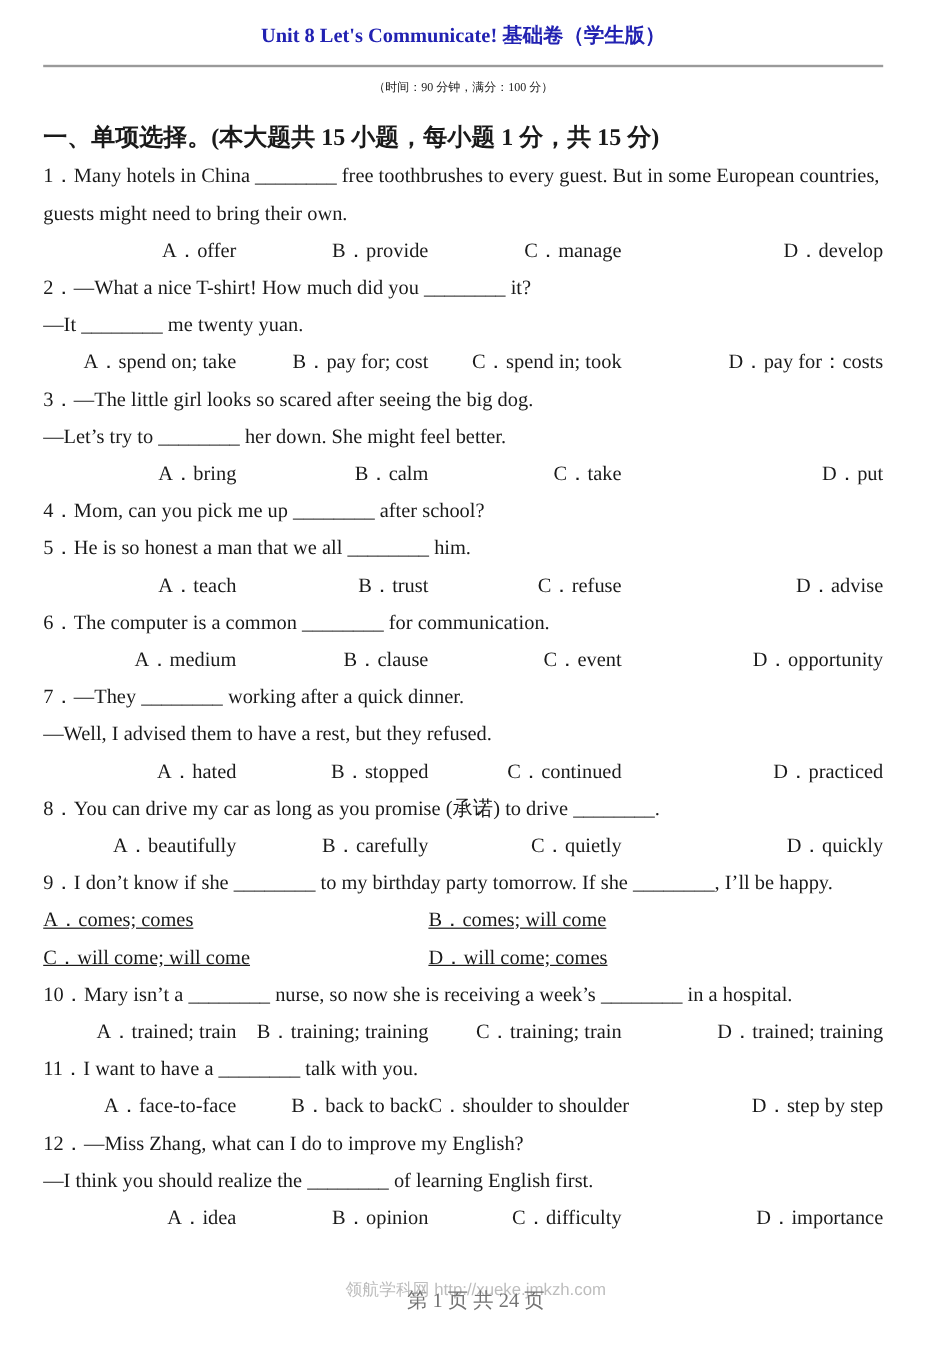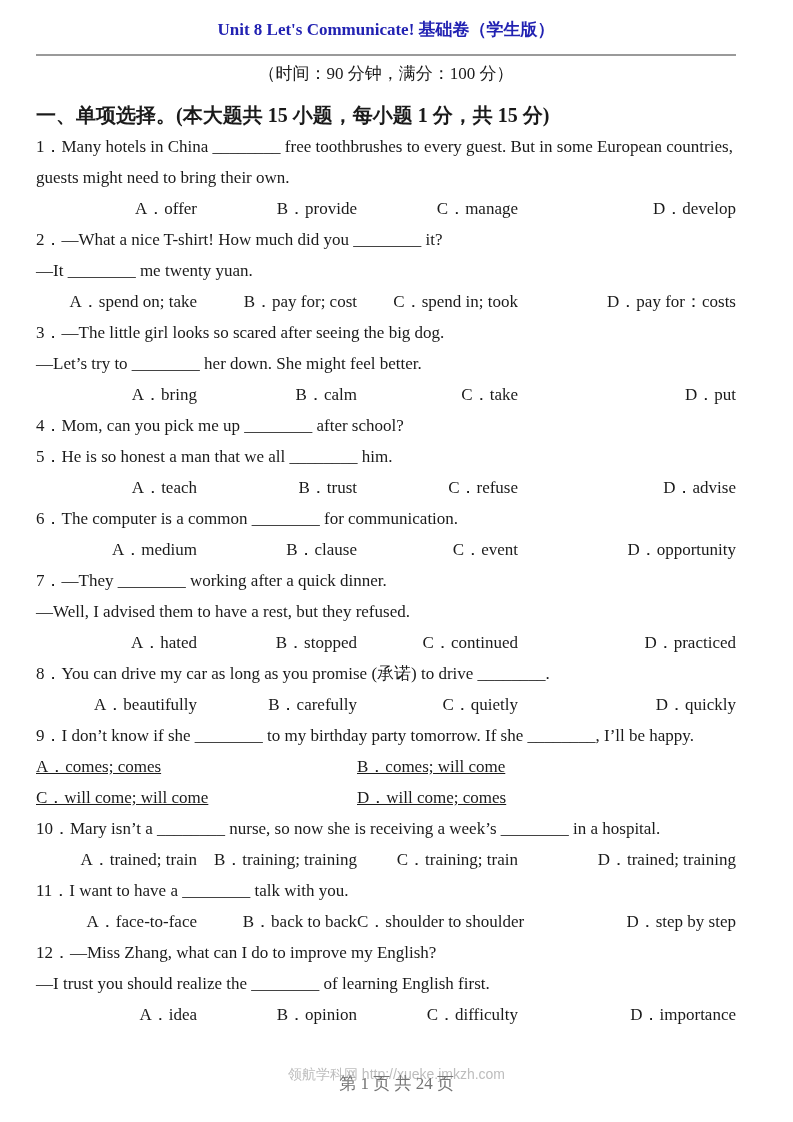--- a/index.html
+++ b/index.html
@@ -22,21 +22,21 @@
     line-height: 24px;
     margin-top: 2px;
   }
   .rule {
     border: 0;
     border-top: 2px solid #9a9a9a;
     margin: 12px 0 0 0;
   }
   .subtitle {
     text-align: center;
-    font-size: 17px;
+    font-size: 10px;
     line-height: 31px;
     margin-top: 2px;
   }
   .section-heading {
     font-weight: bold;
     font-size: 20px;
     line-height: 31px;
     margin-top: 11px;
   }
   .q { font-size: 17px; }
@@ -197,21 +197,21 @@
       <div class="opts">
         <span class="opt">A．face-to-face</span>
         <span class="opt">B．back to back</span>
         <span class="opt">C．shoulder to shoulder</span>
         <span class="opt">D．step by step</span>
       </div>
     </div>
 
     <div class="q">
       <div class="line">12．—Miss Zhang, what can I do to improve my English?</div>
-      <div class="line">—I trust you should realize the ________ of learning English first.</div>
+      <div class="line">—I think you should realize the ________ of learning English first.</div>
       <div class="opts">
         <span class="opt">A．idea</span>
         <span class="opt">B．opinion</span>
         <span class="opt">C．difficulty</span>
         <span class="opt">D．importance</span>
       </div>
     </div>
 
   </div>
 

